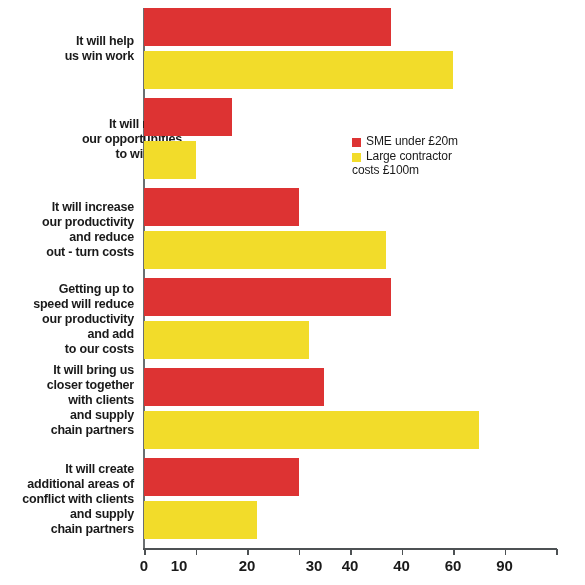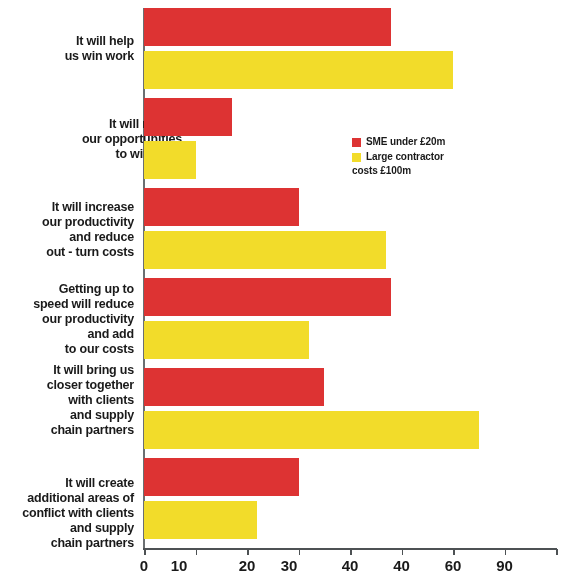--- a/index.html
+++ b/index.html
@@ -99,22 +99,22 @@
   }
   .legend-swatch{
     width:9px;height:9px;
     margin-top:3px;
     margin-right:5px;
     flex:0 0 auto;
   }
   .legend-swatch.red{ background:#dd3333; }
   .legend-swatch.yellow{ background:#f2dc2a; }
   .legend-text{
-    font-size:10px;
-    font-weight:bold;
+    font-size:12px;
+    font-weight:normal;
     color:#1a1a1a;
     line-height:13.5px;
     letter-spacing:-0.1px;
   }
 </style>
 </head>
 <body>
 
 <div id="chart-root">
 
@@ -134,21 +134,21 @@
       <div class="cat-label" style="top: 282px;">Getting up to
 speed will reduce
 our productivity
 and add
 to our costs</div>
       <div class="cat-label" style="top: 363px;">It will bring us
 closer together
 with clients
 and supply
 chain partners</div>
-      <div class="cat-label" style="top: 462px; margin-top: 14px;">It will create
+      <div class="cat-label" style="top: 462px;">It will create
 additional areas of
 conflict with clients
 and supply
 chain partners</div>
     </div>
   <div id="plot-area">
       <div class="bar red" title="SME under £20m: 48" style="width: 247.2px; top: 0px;"></div>
       <div class="bar yellow" title="Large contractor over £100m: 60" style="width: 309px; top: 43px;"></div>
       <div class="bar red" title="SME under £20m: 17" style="width: 87.55px; top: 90px;"></div>
       <div class="bar yellow" title="Large contractor over £100m: 10" style="width: 51.5px; top: 133px;"></div>
@@ -162,21 +162,21 @@
       <div class="bar yellow" title="Large contractor over £100m: 22" style="width: 113.3px; top: 493px;"></div>
     </div>
   <div id="ticks-layer">
       <div class="tick-mark" style="left: 144px;"></div>
       <div class="tick-label" style="left: 144px;">0</div>
       <div class="tick-mark" style="left: 195.5px;"></div>
       <div class="tick-label" style="left: 179px;">10</div>
       <div class="tick-mark" style="left: 247px;"></div>
       <div class="tick-label" style="left: 247px;">20</div>
       <div class="tick-mark" style="left: 298.5px;"></div>
-      <div class="tick-label" style="left: 289px;">30</div>
+      <div class="tick-label" style="left: 314px;">30</div>
       <div class="tick-mark" style="left: 350px;"></div>
       <div class="tick-label" style="left: 350px;">40</div>
       <div class="tick-mark" style="left: 401.5px;"></div>
       <div class="tick-label" style="left: 401.5px;">40</div>
       <div class="tick-mark" style="left: 453px;"></div>
       <div class="tick-label" style="left: 453px; text-align: center;">60</div>
       <div class="tick-mark" style="left: 504.5px;"></div>
       <div class="tick-label" style="left: 504.5px;">90</div>
       <div class="tick-mark" style="left: 556px;"></div>
       <div class="tick-label" style="left: 555px; margin-top: 44px;">80</div>

